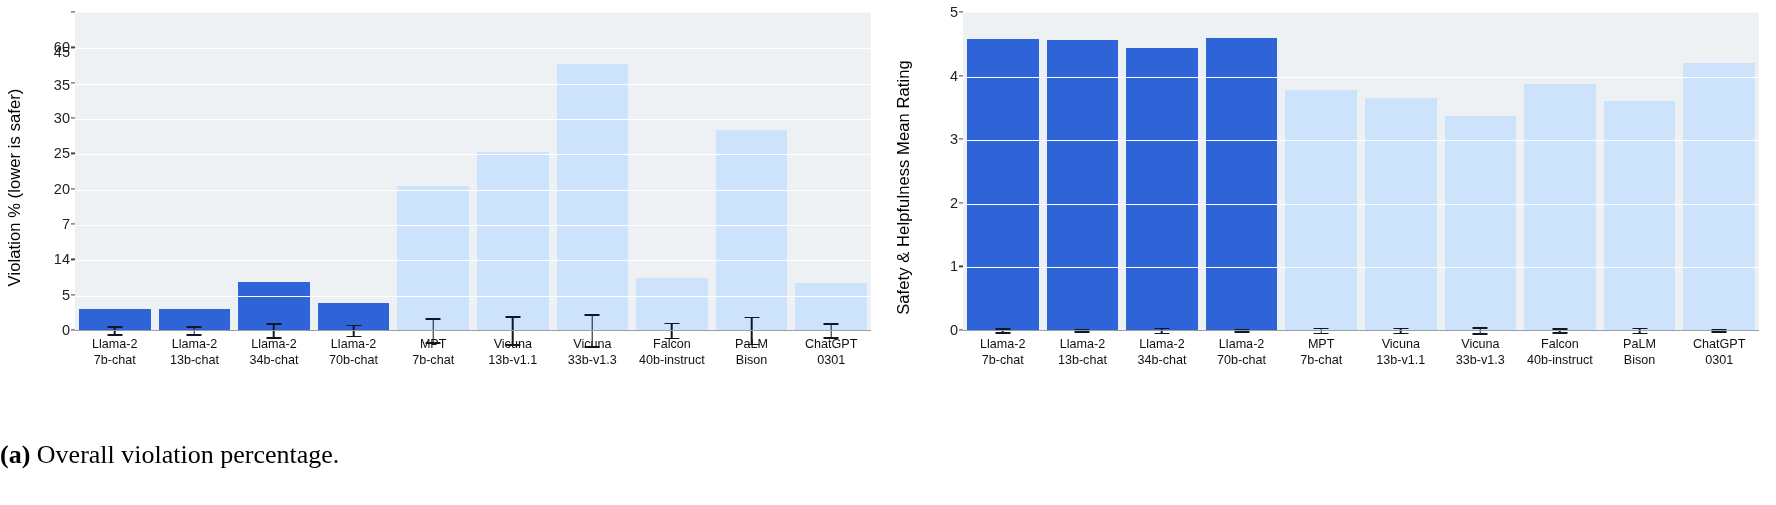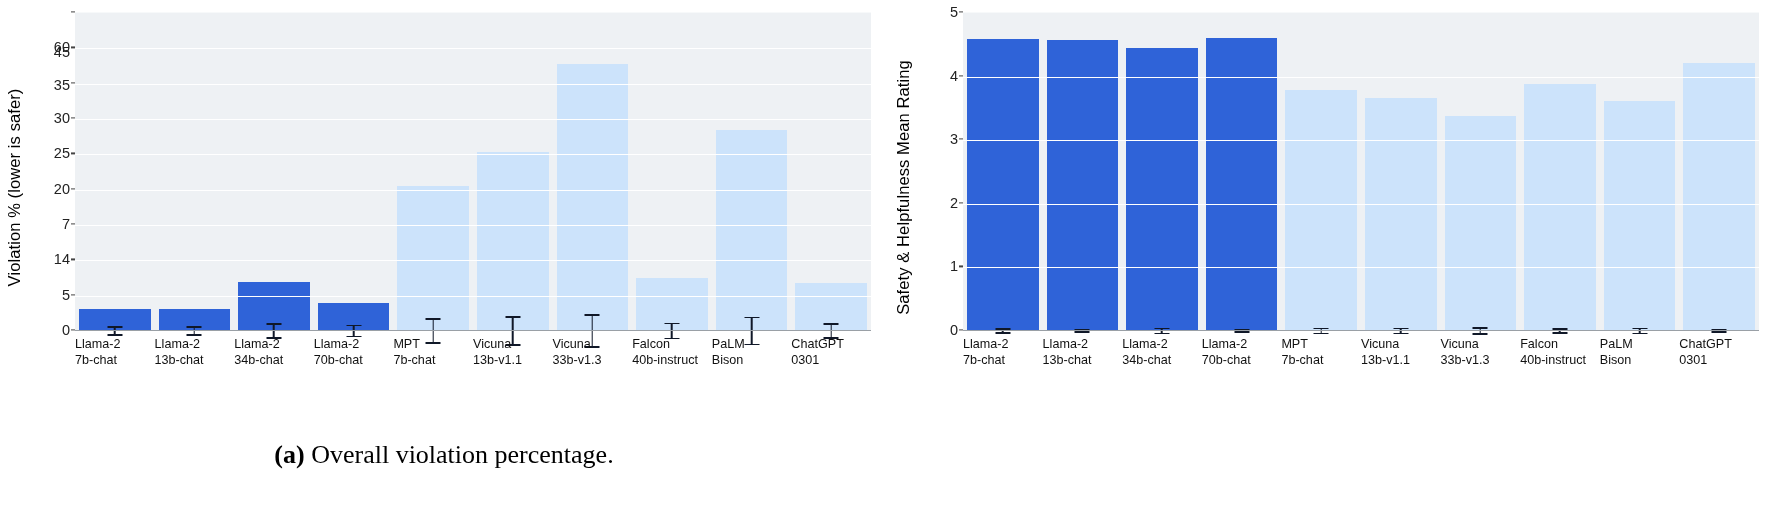--- a/index.html
+++ b/index.html
@@ -81,29 +81,28 @@
   .errcap.top{top:0;}
   .errcap.bot{bottom:0;}
 
   
   .xlabels{
     position:absolute;top:333px;height:46px;display:flex;
   }
   .panel-a .xlabels{left:75px;right:17px;}
   .panel-b .xlabels{left:75px;right:17px;}
   .xcell{
-    flex:1 1 0;text-align:left;font-size:12.6px;color:#111;
+    flex:1 1 0;text-align:center;font-size:12.6px;color:#111;
     line-height:16px;padding-top:3px;
   }
   .xcell div{white-space:nowrap;}
 
   
   .caption{
     position:absolute;left:0;right:0;top:440px;
-    text-align:center;
     font-family:"Liberation Serif",serif;
     font-size:26px;color:#000;
   }
   .caption b{font-weight:700;}
 </style>
 </head>
 <body>
 
 <div class="figure">
 

